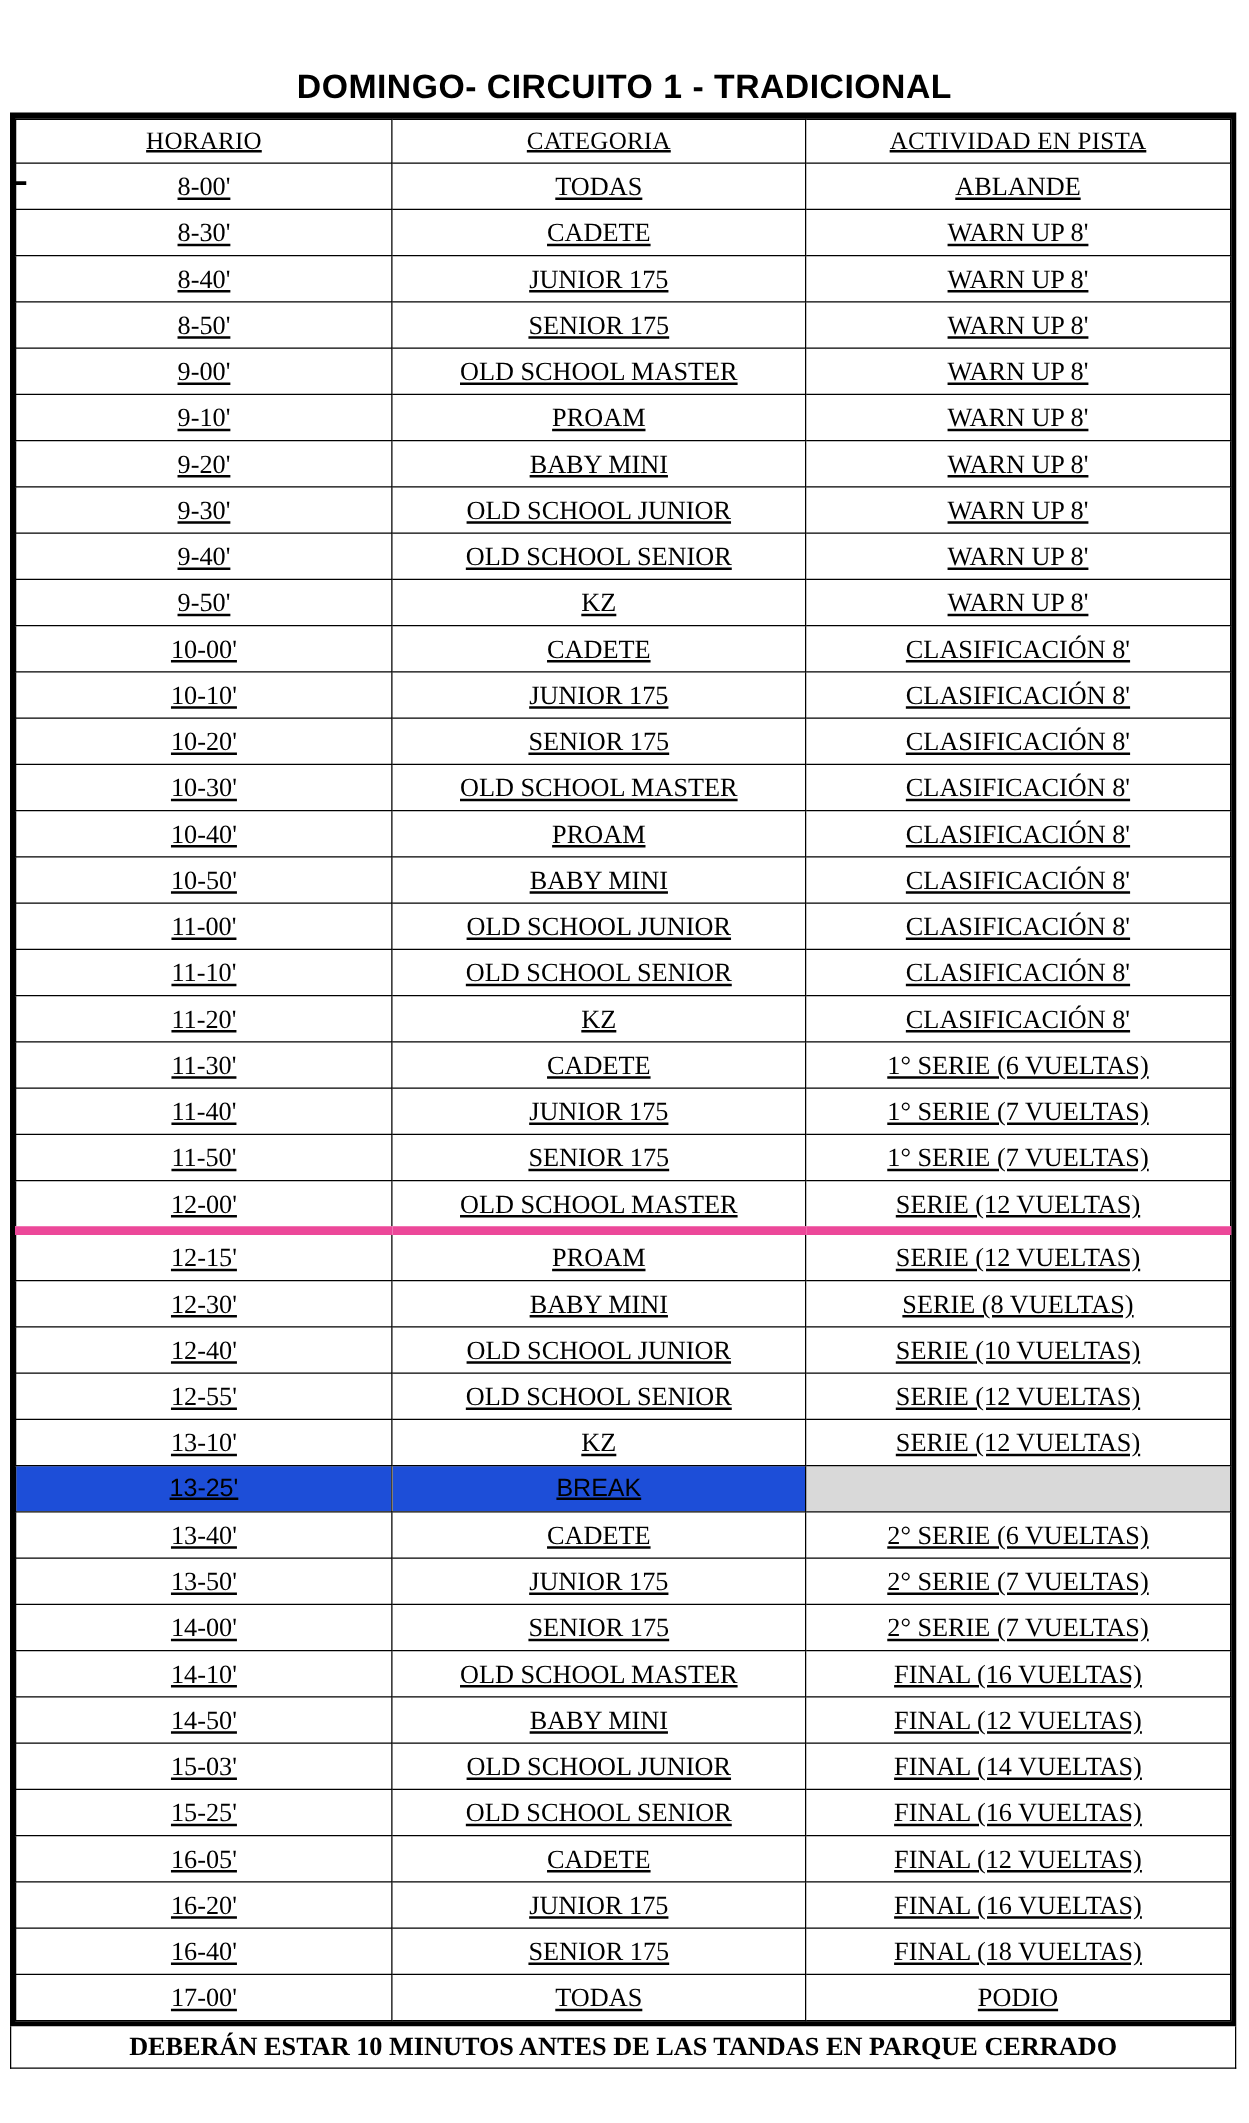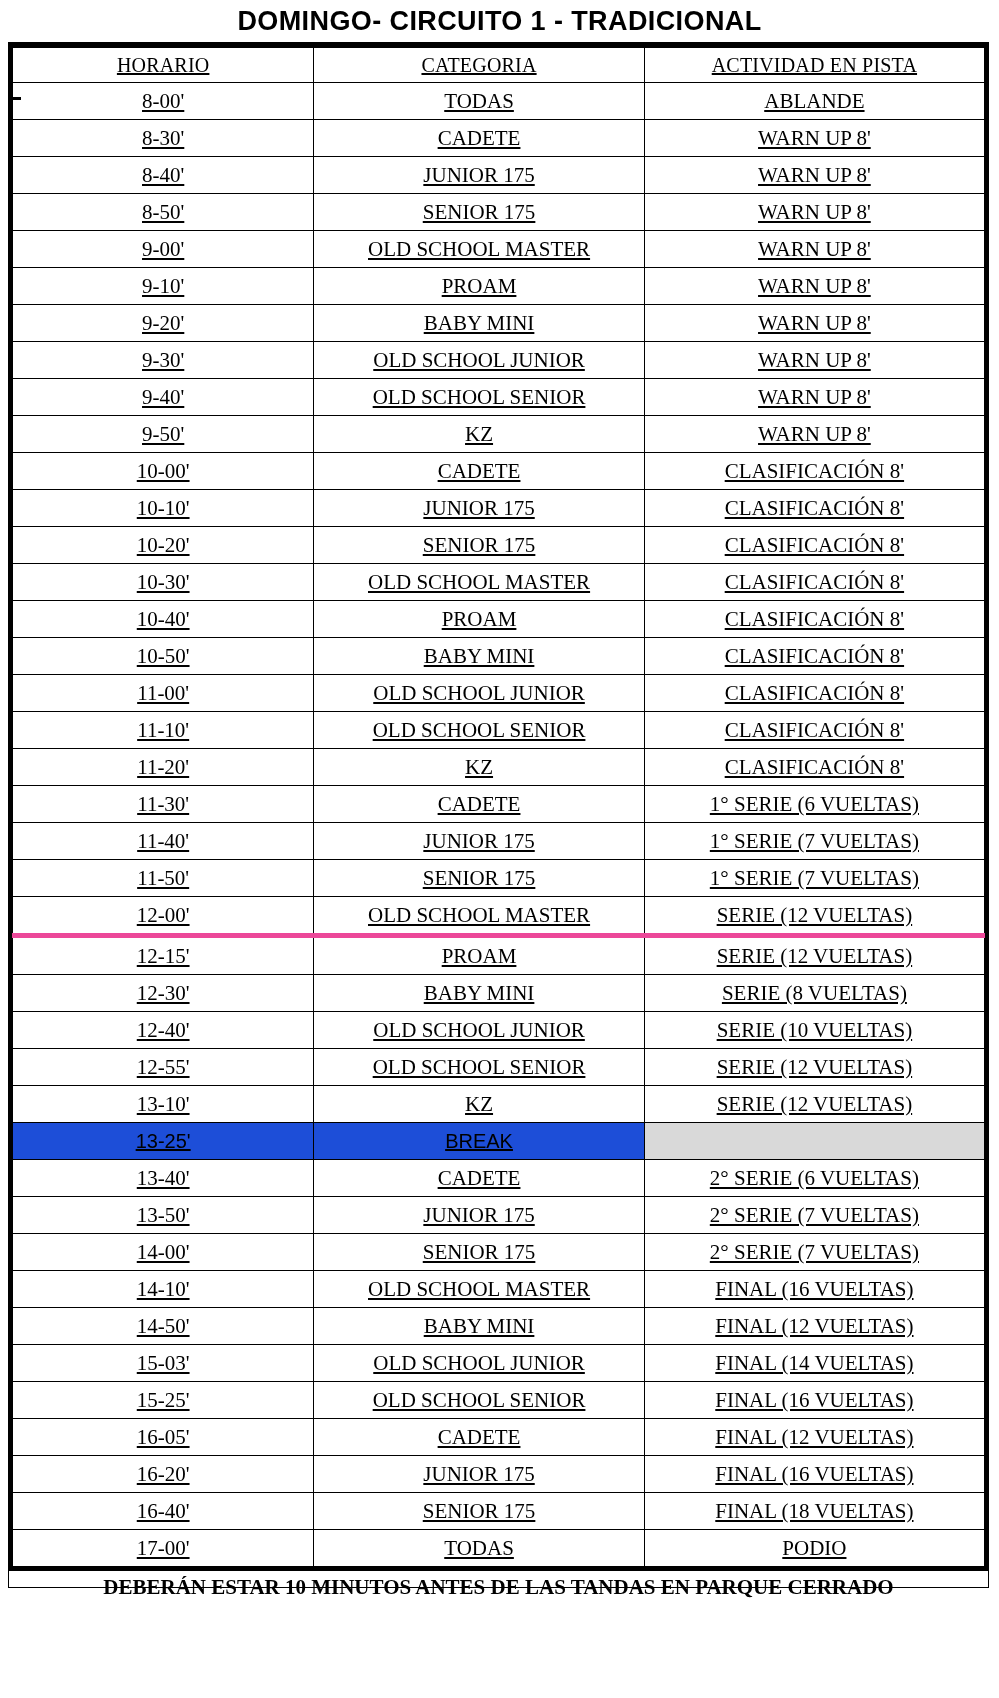--- a/index.html
+++ b/index.html
@@ -22,20 +22,21 @@
   }
   .doc-title {
     text-align: center;
     font-family: "Liberation Sans", sans-serif;
     font-weight: bold;
     font-size: 27px;
     letter-spacing: 0.4px;
     line-height: 38px;
     padding-top: 2px;
     padding-bottom: 2px;
+    margin-top: 48px;
   }
   .sched-wrap {
     position: relative;
     margin: 0 10px 0 8px;
     border: 4px solid #000;
     border-top: 5px solid #000;
     box-sizing: border-box;
     text-decoration: underline;
   }
   table.sched {
@@ -62,28 +63,28 @@
     letter-spacing: 0.2px;
     height: 32px;
   }
   tr.break td {
     background: #1d4ed8;
     font-family: "Liberation Sans", sans-serif;
     font-size: 20px;
   }
   tr.break td.empty { background: #d9d9d9; }
   tr.sep-bottom td {
-    border-bottom: 5px solid #ec4899;
+    border-bottom: 7px solid #ec4899;
   }
   .footer-note {
     text-align: center;
     font-weight: bold;
     font-size: 21px;
     line-height: 24px;
-    height: 17px;
+    height: 34px;
     border: 1.5px solid #000;
     border-top: none;
     box-sizing: border-box;
     padding-top: 4px;
     margin: 0 10px 0 8px;
   }
   
   .edge-tick {
     position: absolute;
     left: 0px;

